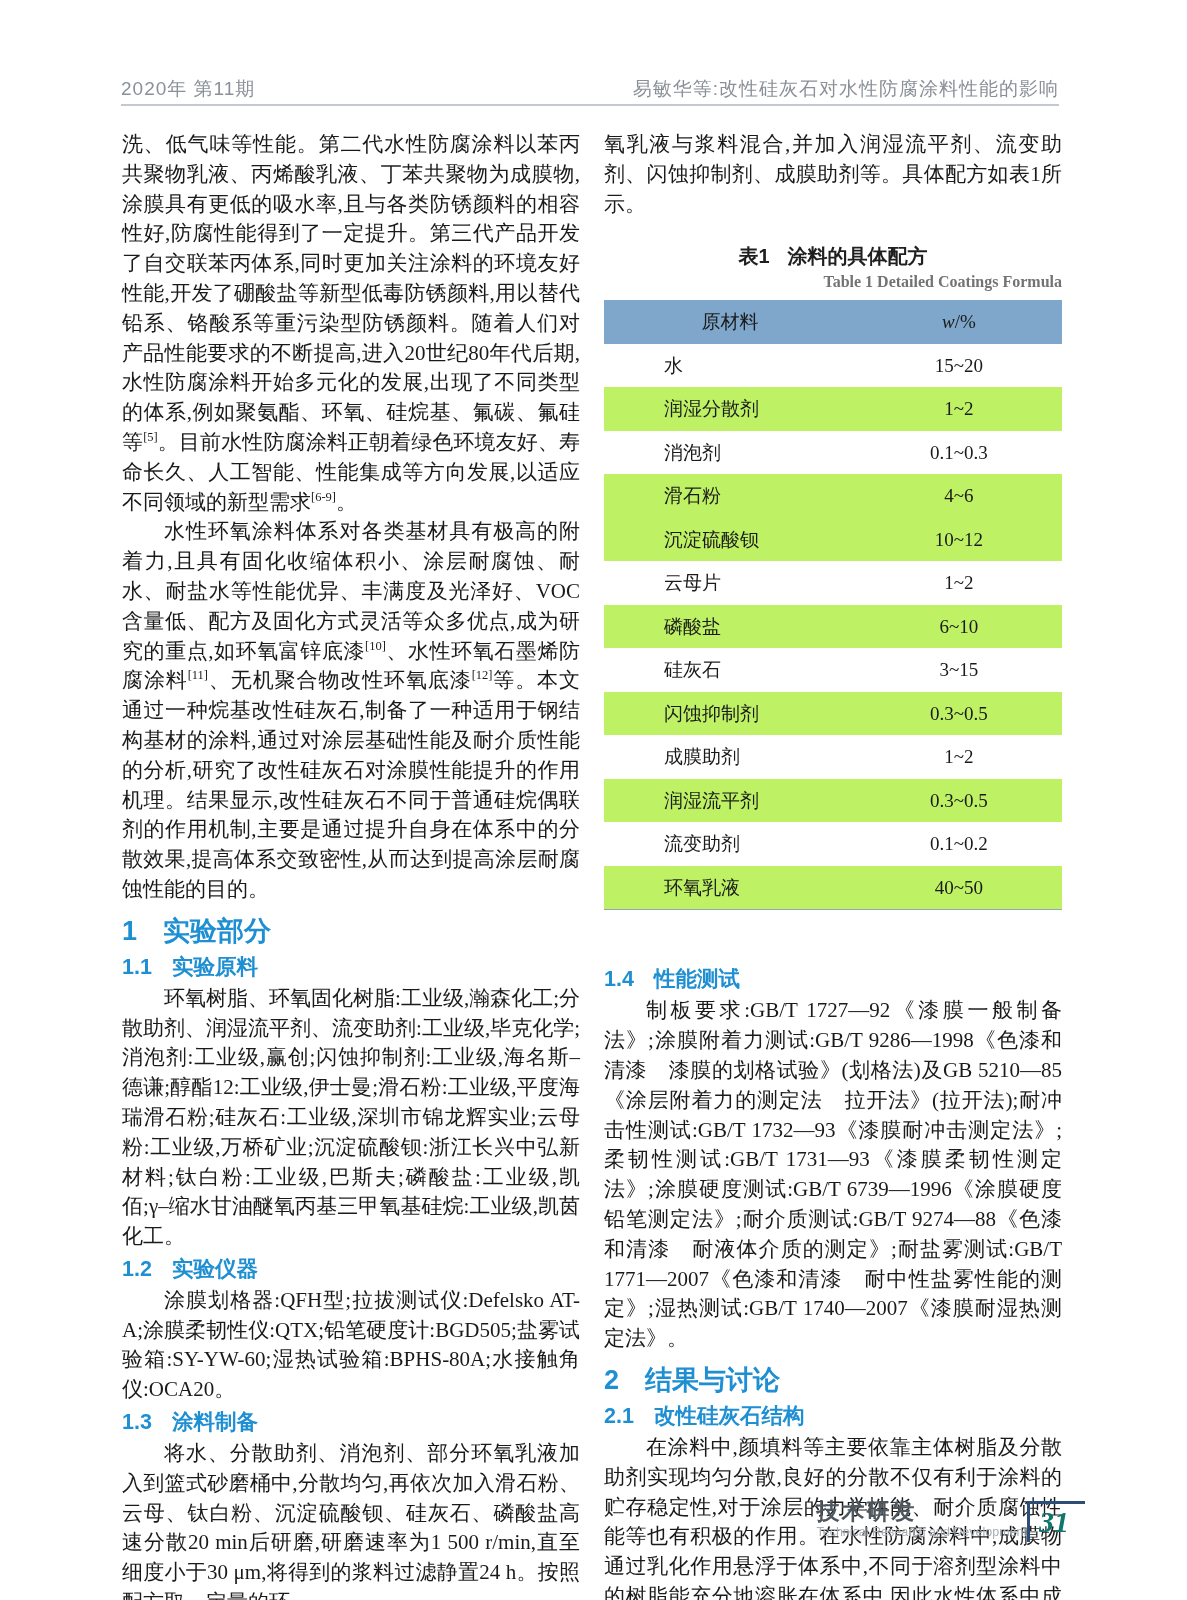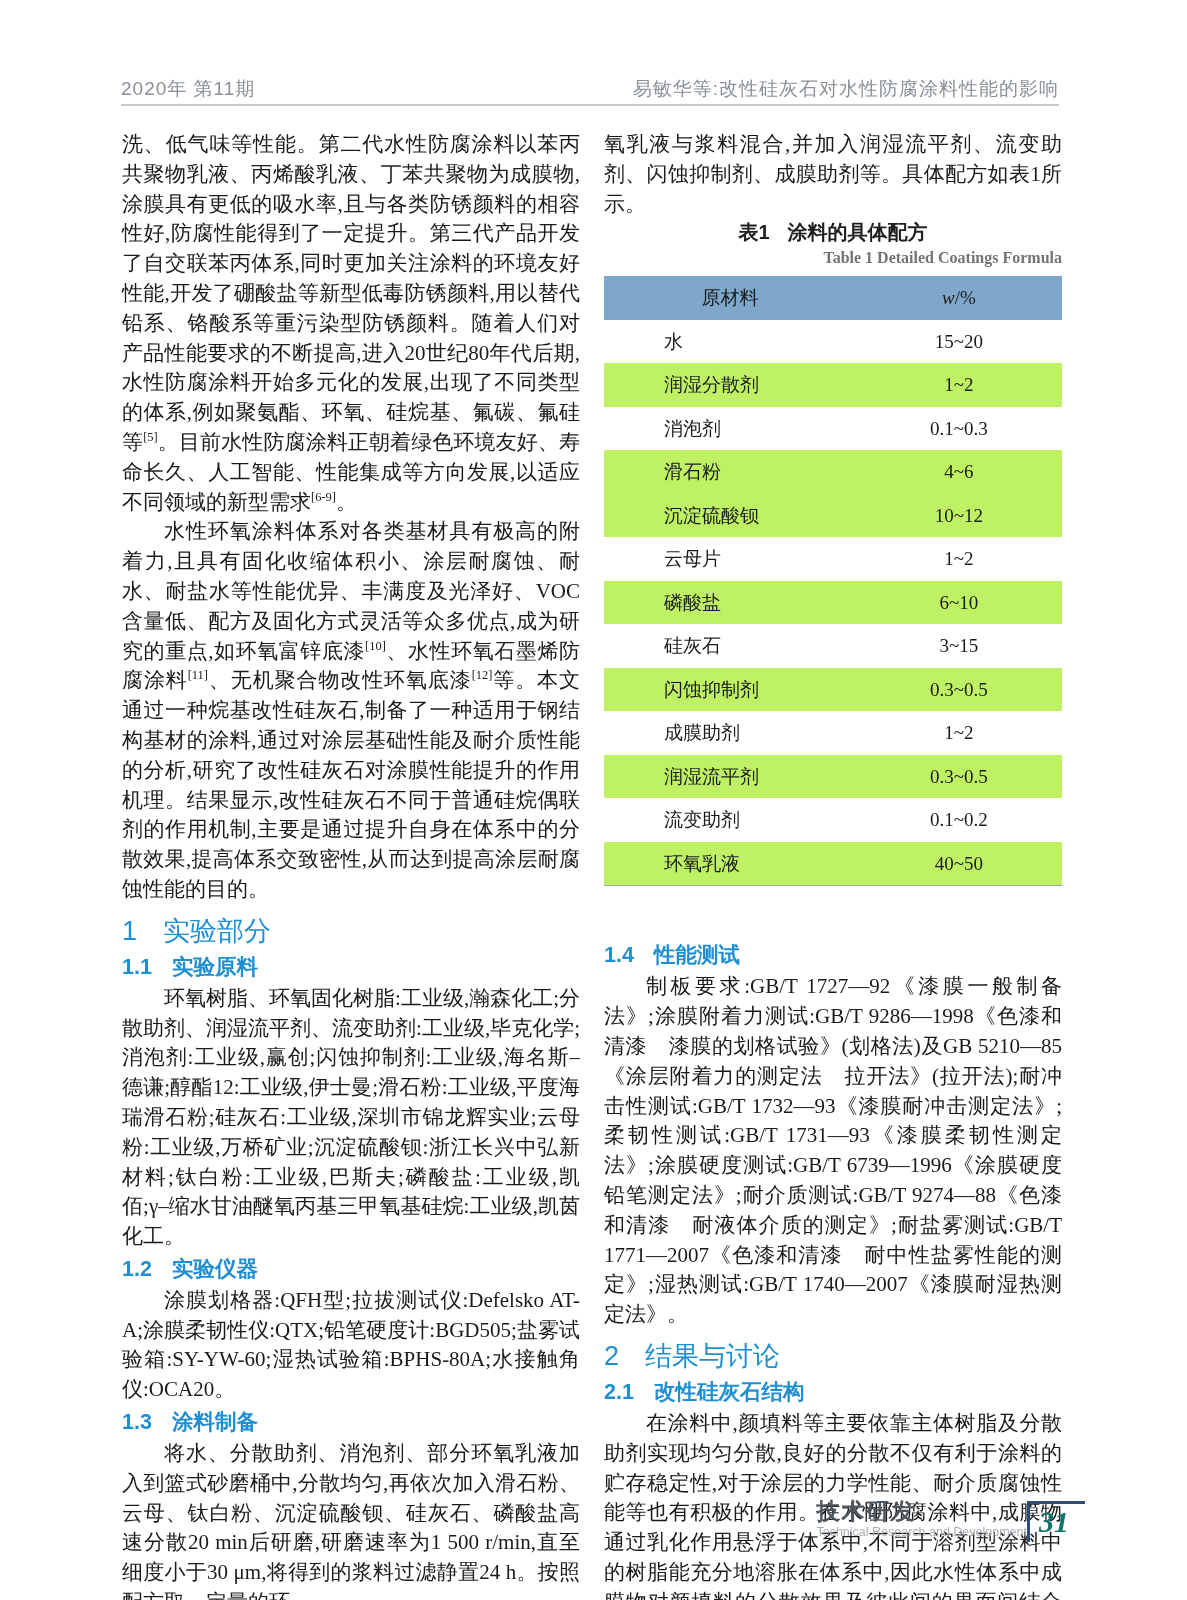--- a/index.html
+++ b/index.html
@@ -36,31 +36,31 @@
     text-justify:inter-ideograph;
   }
   p.indent{text-indent:2em;}
   sup.ref{
     font-size:12.5px;line-height:0;vertical-align:super;
     letter-spacing:0;
   }
   h1.sec{
     margin:9px 0 6px 0;
     font-family:"Liberation Sans","DejaVu Sans",sans-serif;
-    font-size:27px;line-height:34px;font-weight:normal;color:#1e8fd2;
+    font-size:27px;line-height:34px;font-weight:bold;color:#1e8fd2;
   }
   h1.sec .sec-num{margin-right:26px;}
   h2.subsec{
     margin:4px 0 3px 0;
     font-family:"Liberation Sans","DejaVu Sans",sans-serif;
     font-size:21.5px;line-height:27px;font-weight:bold;color:#1e8fd2;
   }
   h2.subsec .sec-num{margin-right:20px;}
   
-  .tbl-caption{text-align:center;}
+  .tbl-caption{margin-top:24px;text-align:center;}
   .tbl-caption-zh{
     font-family:"Liberation Sans","DejaVu Sans",sans-serif;
     font-size:20px;font-weight:bold;line-height:26px;color:#1f1f1f;
   }
   .tbl-caption-zh .cap-gap{display:inline-block;width:18px;}
   .tbl-caption-en{
     font-family:"Liberation Serif","DejaVu Serif",serif;
     font-size:16px;font-weight:bold;line-height:26px;color:#737373;text-align:right;
   }
   table.formula{

